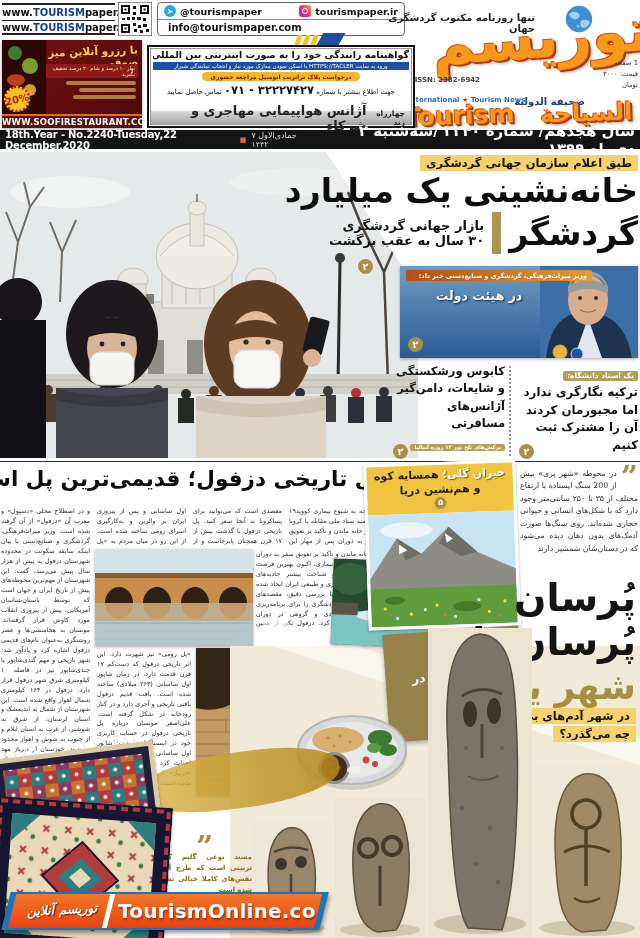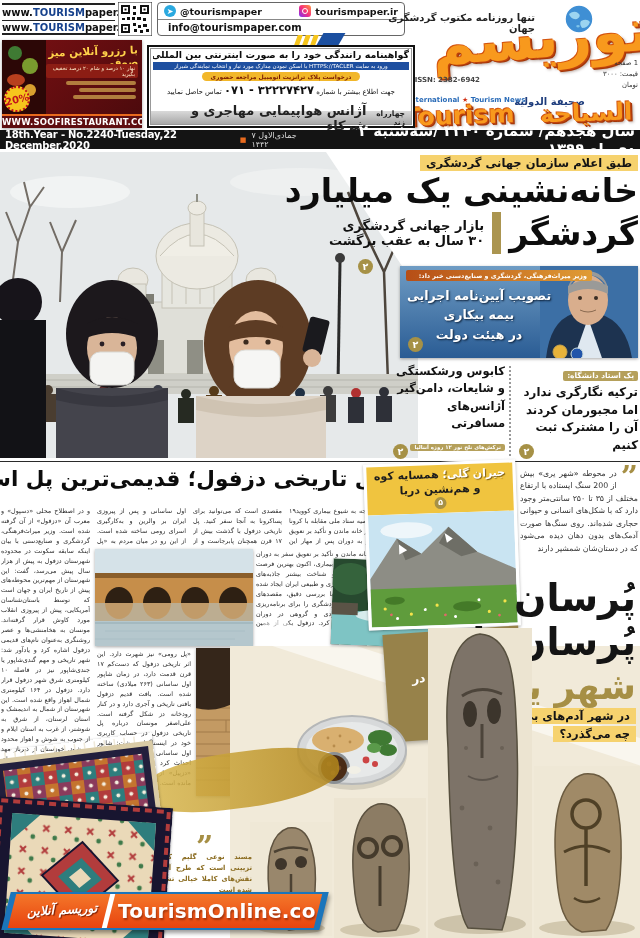--- a/index.html
+++ b/index.html
@@ -310,21 +310,20 @@
       <path d="M168,28 Q170,10 188,9 Q206,10 208,28 L208,22 Q204,6 188,5 Q172,6 168,22 Z" fill="#9a9a98"></path>
       <path d="M168,28 Q188,18 208,28 L208,20 Q188,8 168,20 Z" fill="#9a9a98"></path>
       <circle cx="180" cy="32" r="2" fill="#3a2e24"></circle>
       <circle cx="196" cy="32" r="2" fill="#3a2e24"></circle>
       <path d="M180,44 Q188,48 196,44" stroke="#8a6a50" fill="none"></path>
       <circle cx="160" cy="86" r="7" fill="#e8b33a" stroke="#caa44a"></circle>
       <circle cx="177" cy="88" r="6" fill="#2255aa" stroke="#cdd"></circle>
     </svg>
     <div class="abs rtl" style="right:46px;top:4px;left:6px;background:linear-gradient(90deg,#b64e16,#e09c35);color:#fff;font-size:6.4px;font-weight:bold;padding:1.5px 5px;border-radius:2px;">وزیر میراث‌فرهنگی، گردشگری و صنایع‌دستی خبر داد:</div>
     <div class="abs rtl" style="right:84px;top:20px;left:4px;text-align:center;color:#fff;font-weight:bold;font-size:12.5px;line-height:1.55;text-shadow:1px 1px 2px #0d2038;">
-      <div>تصویب آیین‌نامه اجرایی بیمه بیکاری</div>
       <div>در هیئت دولت</div>
     </div>
     <div class="abs pg" style="left:8px;bottom:6px;">۲</div>
   </div>
 
   <div class="abs rtl" style="left:517px;top:363px;width:121px;height:96px;">
     <span class="goldchip" style="font-size:7.5px;">یک استاد دانشگاه:</span>
     <div class="b" style="font-size:11.8px;color:#111;line-height:1.5;margin-top:2px;">ترکیه نگارگری ندارد اما مجبورمان کردند آن را مشترک ثبت کنیم</div>
     <div class="abs pg" style="left:2px;bottom:0;">۲</div>
   </div>

